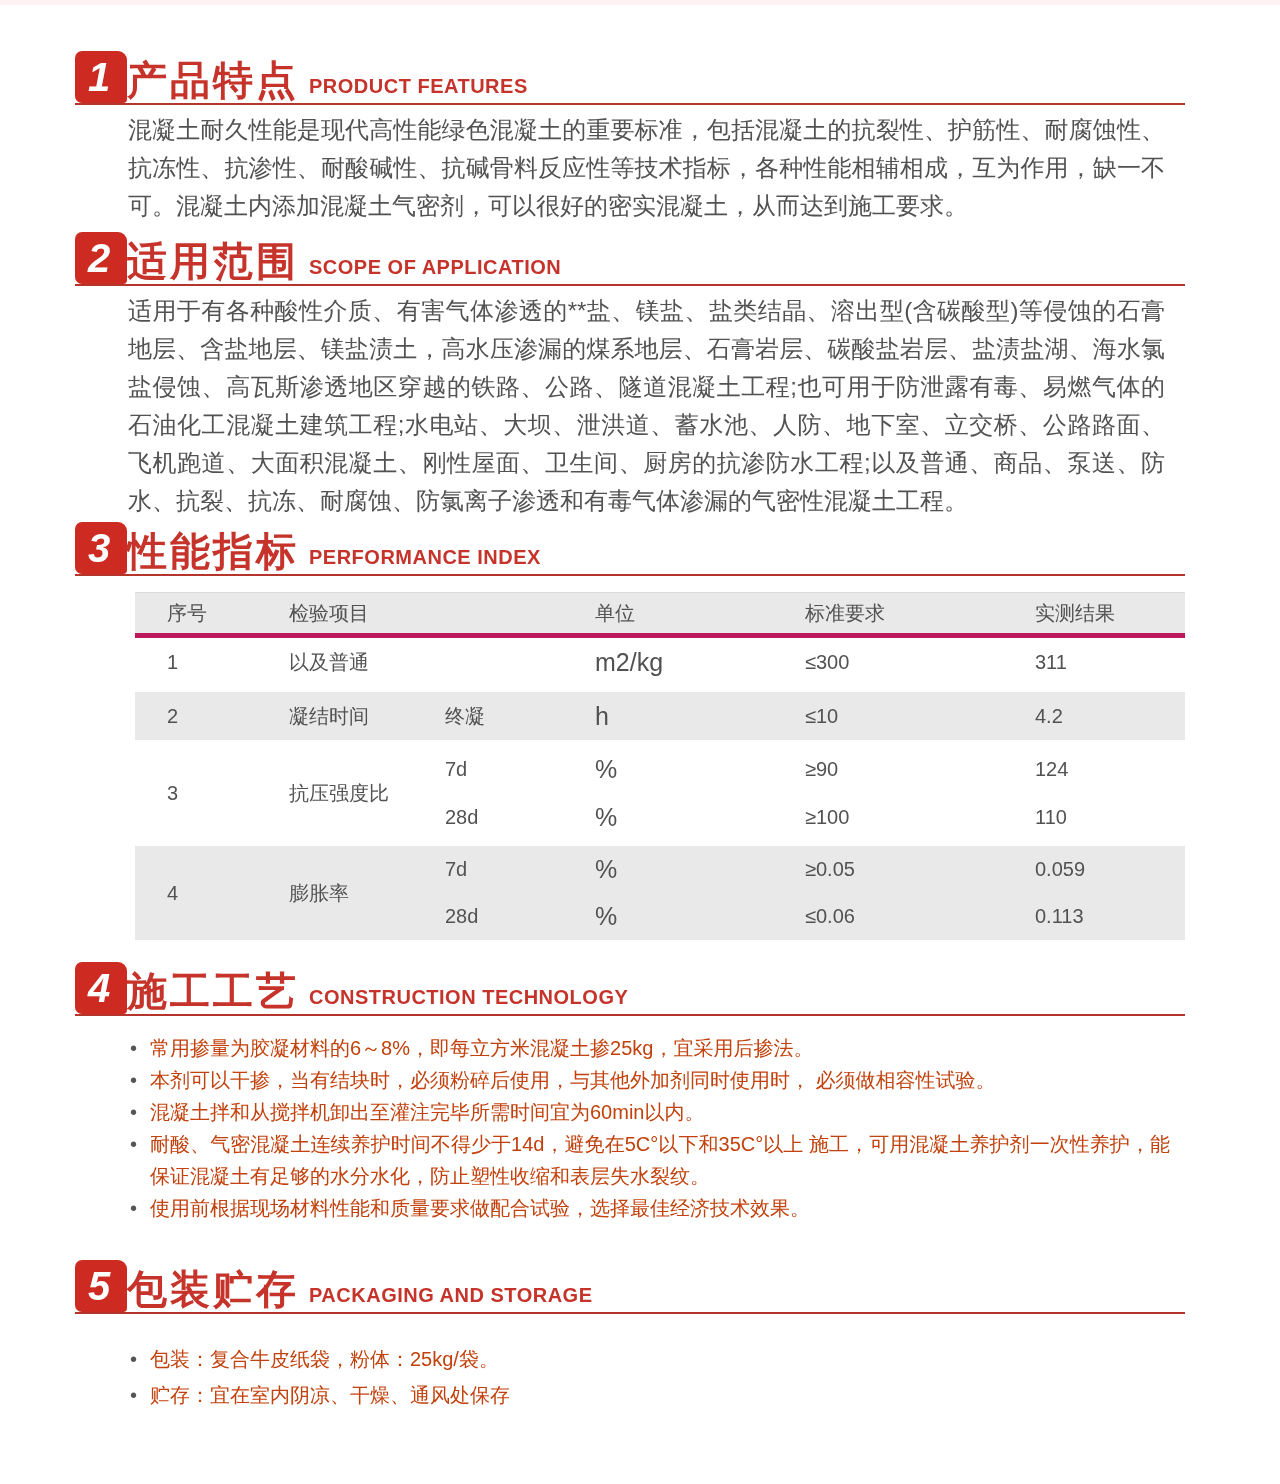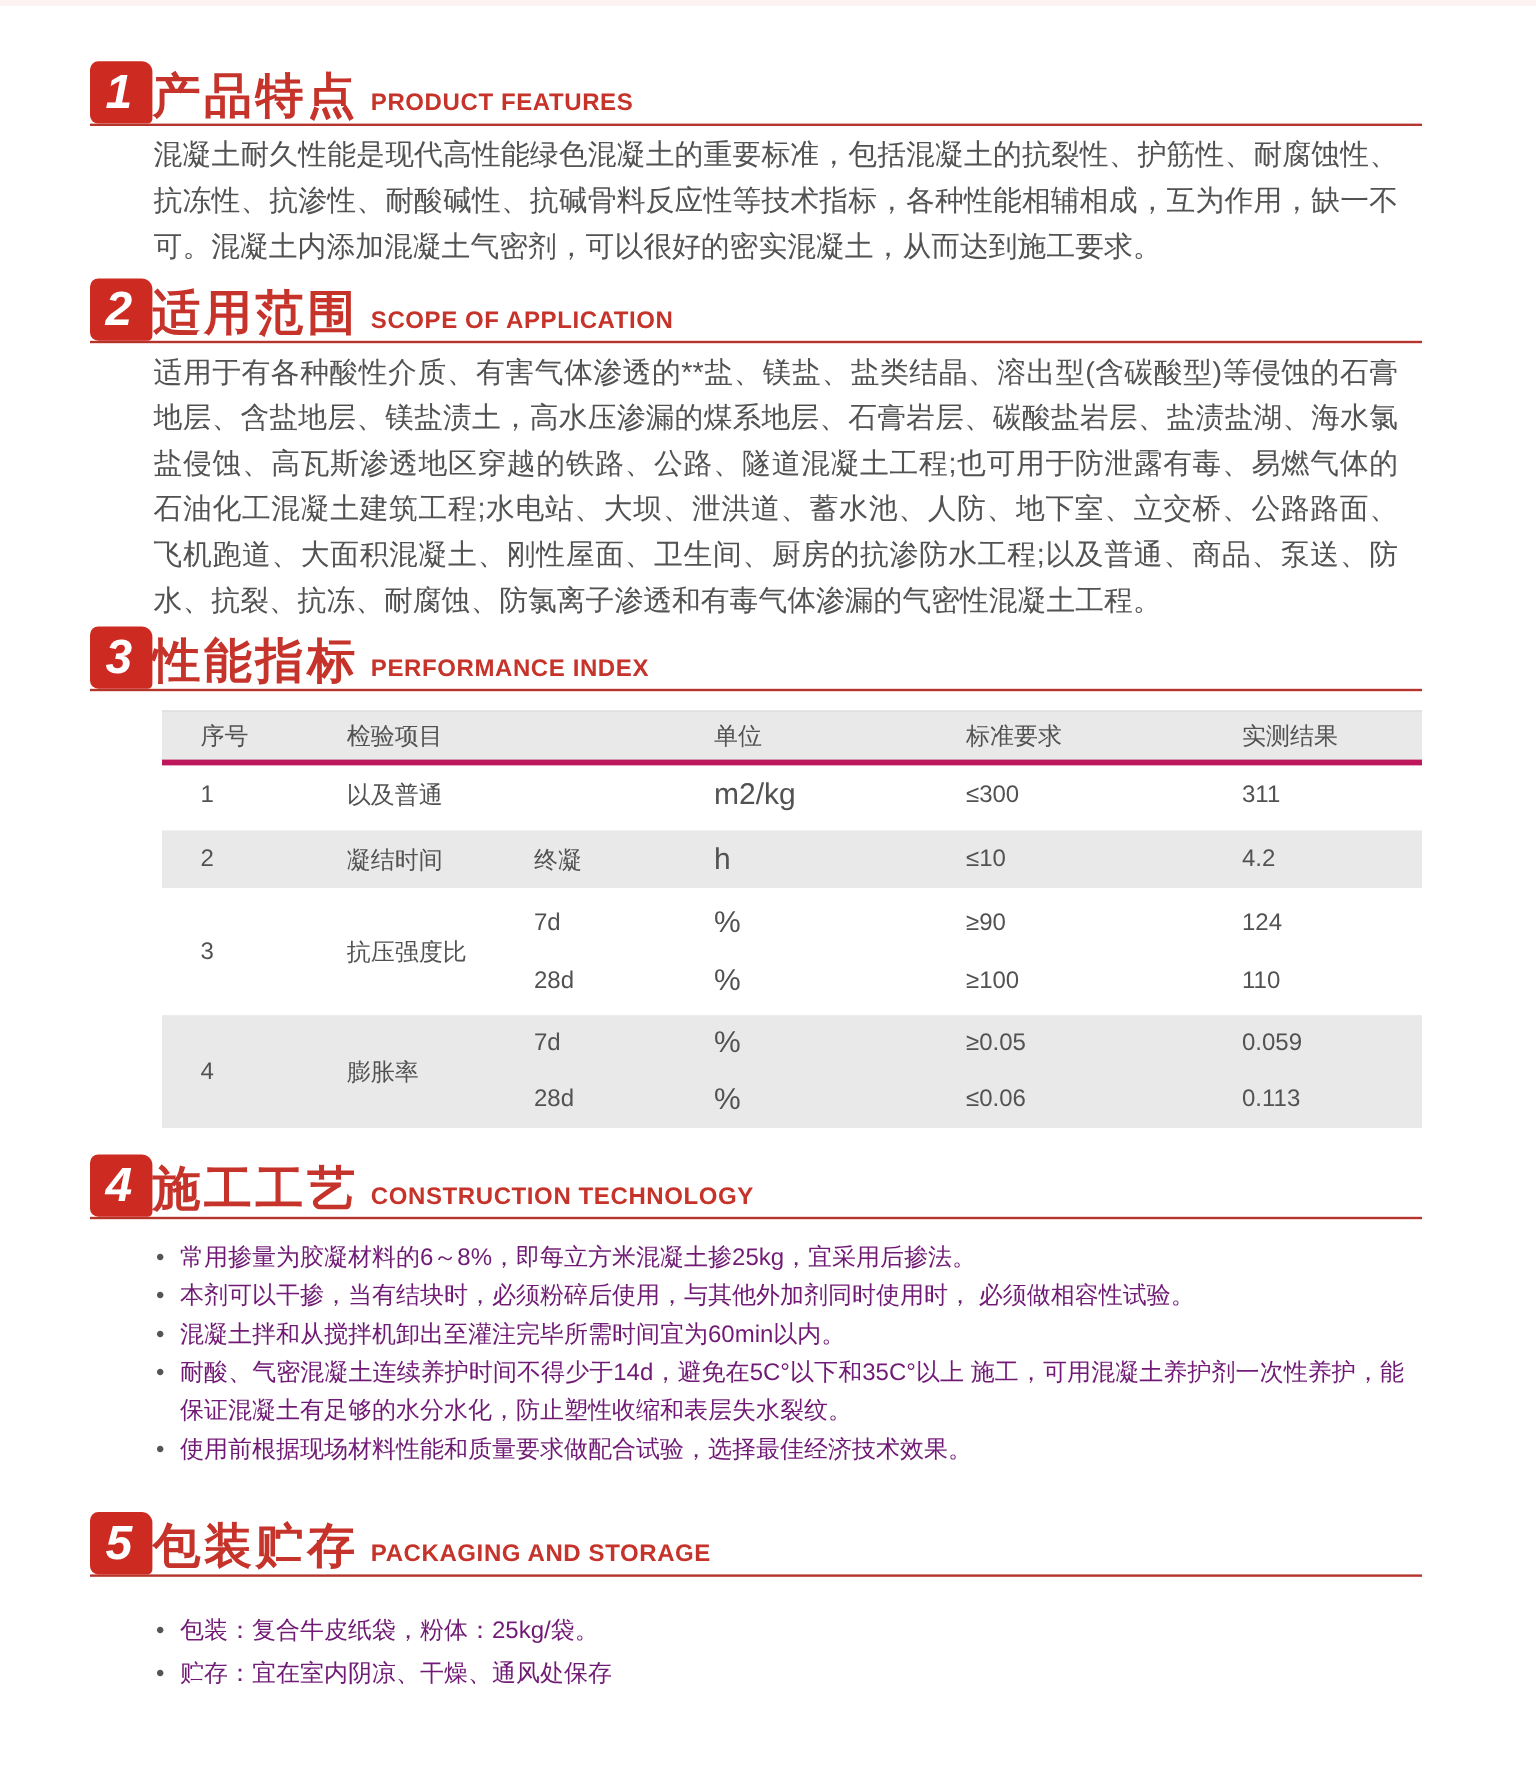--- a/index.html
+++ b/index.html
@@ -21,21 +21,21 @@
     line-height:1; padding-right:4px; box-sizing:border-box;
   }
   .title-zh { color:#c5332a; font-size:40px; font-weight:bold; letter-spacing:3px; line-height:1; padding-bottom:3px; white-space:nowrap; }
   .title-en { color:#c5332a; font-size:20px; font-weight:bold; letter-spacing:0.5px; margin-left:10px; padding-bottom:5px; white-space:nowrap; }
 
   
   .para { margin:6px 0 0 53px; width:1037px; font-size:24px; line-height:38px; text-align:justify; color:#525252; }
 
   
   .bullets { list-style:none; margin:16px 0 0 53px; padding:0; width:1042px; }
-  .bullets li { position:relative; padding-left:22px; font-size:20px; line-height:32px; text-align:justify; color:#701a75; }
+  .bullets li { position:relative; padding-left:22px; font-size:20px; line-height:32px; text-align:justify; color:#c2410c; }
   .bullets li::before { content:"\2022"; position:absolute; left:2px; top:0; color:#555555; }
   .bullets.loose li { line-height:34px; margin-bottom:2px; }
 
   
   .ptable { margin:16px 0 0 60px; width:1050px; font-size:20px; color:#525252; }
   .t-head, .t-row {
     display:grid; grid-template-columns:150px 160px 150px 210px 230px 1fr; align-items:center;
   }
   .t-head { background:#e9e9e9; height:40px; border-top:1px solid #dcdcdc; border-bottom:5px solid #be185d; }
   .t-row.white { background:#ffffff; height:48px; }

